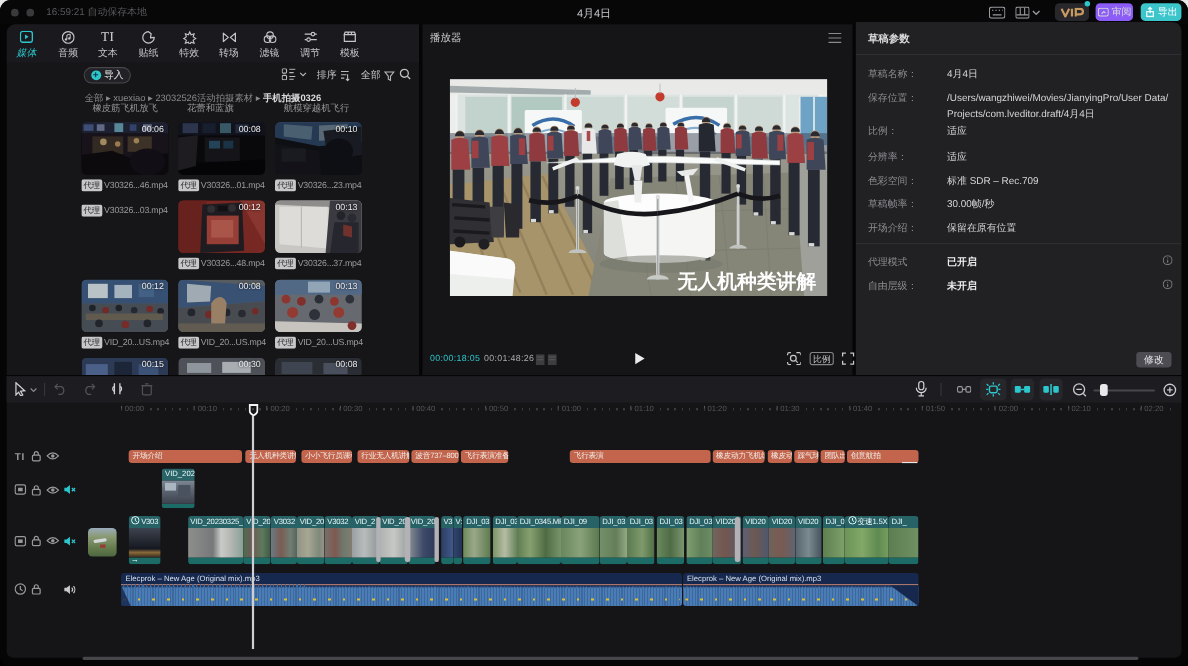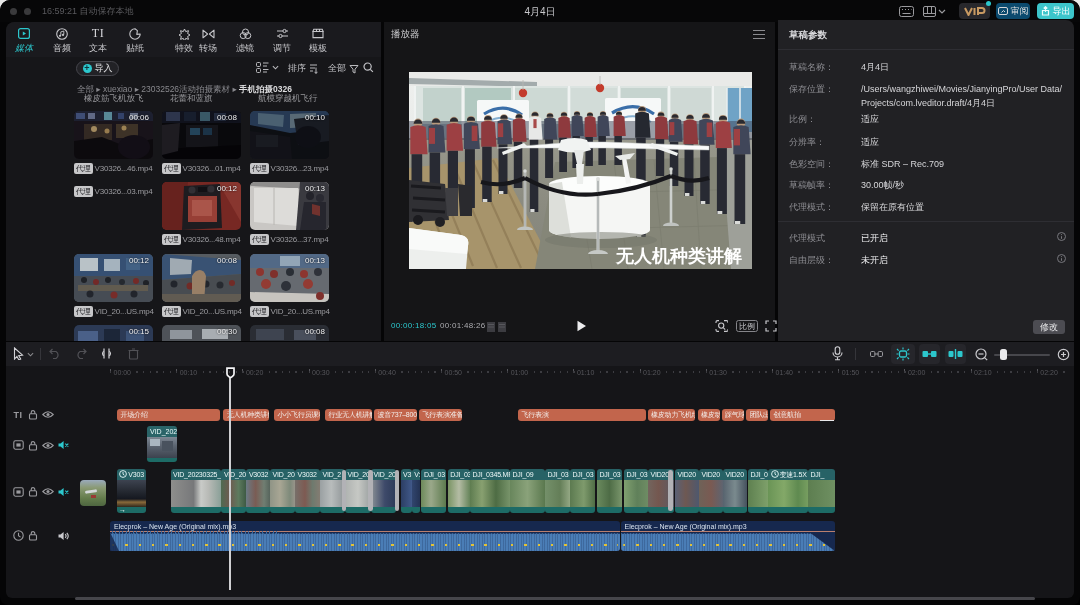--- a/index.html
+++ b/index.html
@@ -43,21 +43,21 @@
 
 #playerhead { position:absolute; left:7px; top:6px; font-size:9.5px; color:#c9c9cc; }
 #pmenu { position:absolute; right:10px; top:8px; width:12px; color:#8a8a8e; }
 #video { position:absolute; left:25px; top:50px; width:343px; height:197px; background:#888; overflow:hidden; }
 #pcontrols { position:absolute; left:0; bottom:0; width:391px; height:30px; }
 #tc1 { position:absolute; left:7px; top:10px; font-size:8px; color:#2cc7cd; letter-spacing:0.3px; }
 #tc2 { position:absolute; left:56px; top:10px; font-size:8px; color:#ababaf; letter-spacing:0.3px; }
 
 .rlabel { position:absolute; left:11px; font-size:9px; color:#8d8d92; }
 .rvalue { position:absolute; left:83px; font-size:9px; color:#d6d6d9; }
-.rvalue.b { color:#efeff1; font-weight:normal; }
+.rvalue.b { color:#efeff1; font-weight:bold; }
 #modifybtn { position:absolute; right:9px; bottom:7px; width:32px; height:14px; background:#4c4c52; border-radius:3px; color:#e8e8ea; font-size:9px; display:flex; align-items:center; justify-content:center; }
 
 #timeline { position:absolute; left:6px; top:342px; width:1068px; height:256px; background:#151518; border-radius:0 0 6px 6px; }
 #tltoolbar { position:absolute; left:0; top:0; width:1068px; height:24px; background:#1d1d21; }
 #ruler { position:absolute; left:0; top:24px; width:1068px; height:13px; }
 .rl { position:absolute; top:3px; font-size:7px; color:#55555a; background:#151518; padding:0 2px 0 1px; z-index:2; }
 .textclip { position:absolute; top:67px; height:11.5px; background:#c2654c; border-radius:3px; color:#f2ece9; font-size:7px; letter-spacing:-0.2px; line-height:11.5px; padding-left:3.5px; overflow:hidden; white-space:nowrap; }
 #playhead { position:absolute; }
 </style>
 </head>
@@ -82,21 +82,21 @@
       <path d="M1 1l3 3 3-3" fill="none" stroke="#9a9a9e" stroke-width="1.2"></path>
     </svg>
     <div class="tbtn" style="left:959px;width:31px;background:#28282c;">
       <svg width="22" height="9" viewBox="0 0 22 9">
         <path d="M1 1l3.5 7L8 1" fill="none" stroke="#c89a62" stroke-width="2"></path>
         <path d="M10.5 1v7" stroke="#c89a62" stroke-width="2"></path>
         <path d="M14 8V1h4a2.4 2.4 0 0 1 0 5h-4" fill="none" stroke="#c89a62" stroke-width="2"></path>
       </svg>
       <div class="abs" style="left:27px;top:-2px;width:5px;height:5px;border-radius:50%;background:#2cc7cd;"></div>
     </div>
-    <div class="tbtn" style="left:996px;width:34px;background:#0c4a6e;gap:3px;">
+    <div class="tbtn" style="left:996px;width:34px;background:#8b5cf6;gap:3px;">
       <svg width="10" height="9" viewBox="0 0 10 9">
           <rect x="0.5" y="0.5" width="9" height="7" rx="1.5" fill="none" stroke="#d5d5d8"></rect>
           <path d="M3.5 5.5l2-2 1.5 1.5" fill="none" stroke="#d5d5d8"></path>
         </svg>
       <span>审阅</span>
     </div>
     <div class="tbtn" style="left:1037px;width:37px;background:#3cc5cb;color:#fff;gap:3px;">
       <svg width="9" height="10" viewBox="0 0 9 10">
         <path d="M1.5 4.5h6v4.5h-6z M1.5 4.5v4.5h6V4.5" fill="none" stroke="#eafcfc" stroke-width="1.2"></path>
         <path d="M4.5 6V1M2.7 2.5L4.5 0.7l1.8 1.8" fill="none" stroke="#eafcfc" stroke-width="1.2"></path>
@@ -131,21 +131,21 @@
         <div class="lb">文本</div>
       </div>
       <div class="tab" style="left:111px">
         <div class="ic">
             <svg width="12" height="12" viewBox="0 0 12 12">
               <path d="M6 0.8a5.2 5.2 0 1 0 5.2 5.2 l-3.4 0.4 0.6-3.8z" fill="none" stroke="#c6c6ca" stroke-width="1.1" stroke-linejoin="round"></path>
             </svg>
           </div>
         <div class="lb">贴纸</div>
       </div>
-      <div class="tab" style="left:160px">
+      <div class="tab" style="left:148px">
         <div class="ic">
             <svg width="13" height="12" viewBox="0 0 13 12">
               <path d="M6.5 1l1.2 2.6 2.8-0.9-0.9 2.8 2.4 1.5-2.4 1.5 0.9 2.8-2.8-0.9-1.2 2.6-1.2-2.6-2.8 0.9 0.9-2.8L1 7l2.4-1.5-0.9-2.8 2.8 0.9z" fill="none" stroke="#c6c6ca" stroke-width="1"></path>
             </svg>
           </div>
         <div class="lb">特效</div>
       </div>
       <div class="tab" style="left:184px">
         <div class="ic">
             <svg width="13" height="10" viewBox="0 0 13 10">
@@ -629,21 +629,21 @@
     <div class="rlabel" style="top:63px">保存位置：</div>
     <div class="rvalue" style="top:63px;width:210px;line-height:13.5px;">/Users/wangzhiwei/Movies/JianyingPro/User Data/<br>Projects/com.lveditor.draft/4月4日</div>
     <div class="rlabel" style="top:93px">比例：</div>
       <div class="rvalue" style="top:93px">适应</div>
     <div class="rlabel" style="top:116px">分辨率：</div>
       <div class="rvalue" style="top:116px">适应</div>
     <div class="rlabel" style="top:138px">色彩空间：</div>
       <div class="rvalue" style="top:138px">标准 SDR – Rec.709</div>
     <div class="rlabel" style="top:159px">草稿帧率：</div>
       <div class="rvalue" style="top:159px">30.00帧/秒</div>
-    <div class="rlabel" style="top:181px">代理模式：</div>
+    <div class="rlabel" style="top:181px">开场介绍：</div>
       <div class="rvalue" style="top:181px">保留在原有位置</div>
     <div class="abs" style="left:0;top:201px;width:296px;height:1px;background:#2e2e33;"></div>
     <div class="rlabel" style="top:212px">代理模式</div>
       <div class="rvalue b" style="top:212px">已开启</div>
     <svg class="abs" style="right:8px;top:212px" width="9" height="9" viewBox="0 0 9 9">
         <circle cx="4.5" cy="4.5" r="4" fill="none" stroke="#77777c"></circle>
         <path d="M4.5 2.2v0.9M4.5 4.2v2.6" stroke="#77777c"></path>
       </svg>
     <div class="rlabel" style="top:234px">自由层级：</div>
       <div class="rvalue b" style="top:234px">未开启</div>

